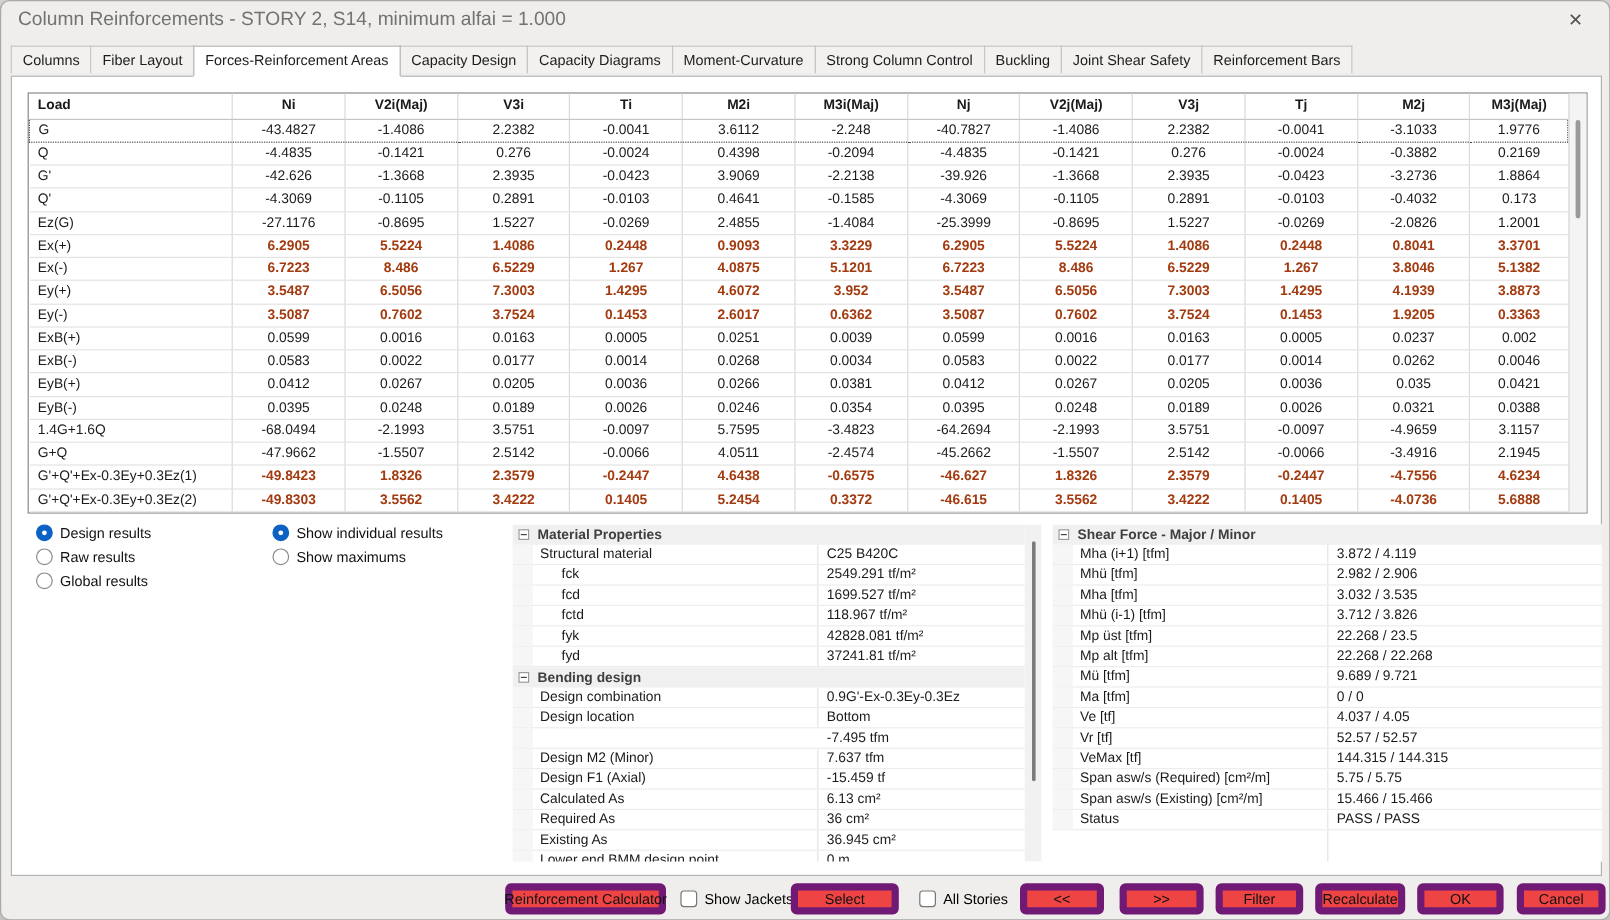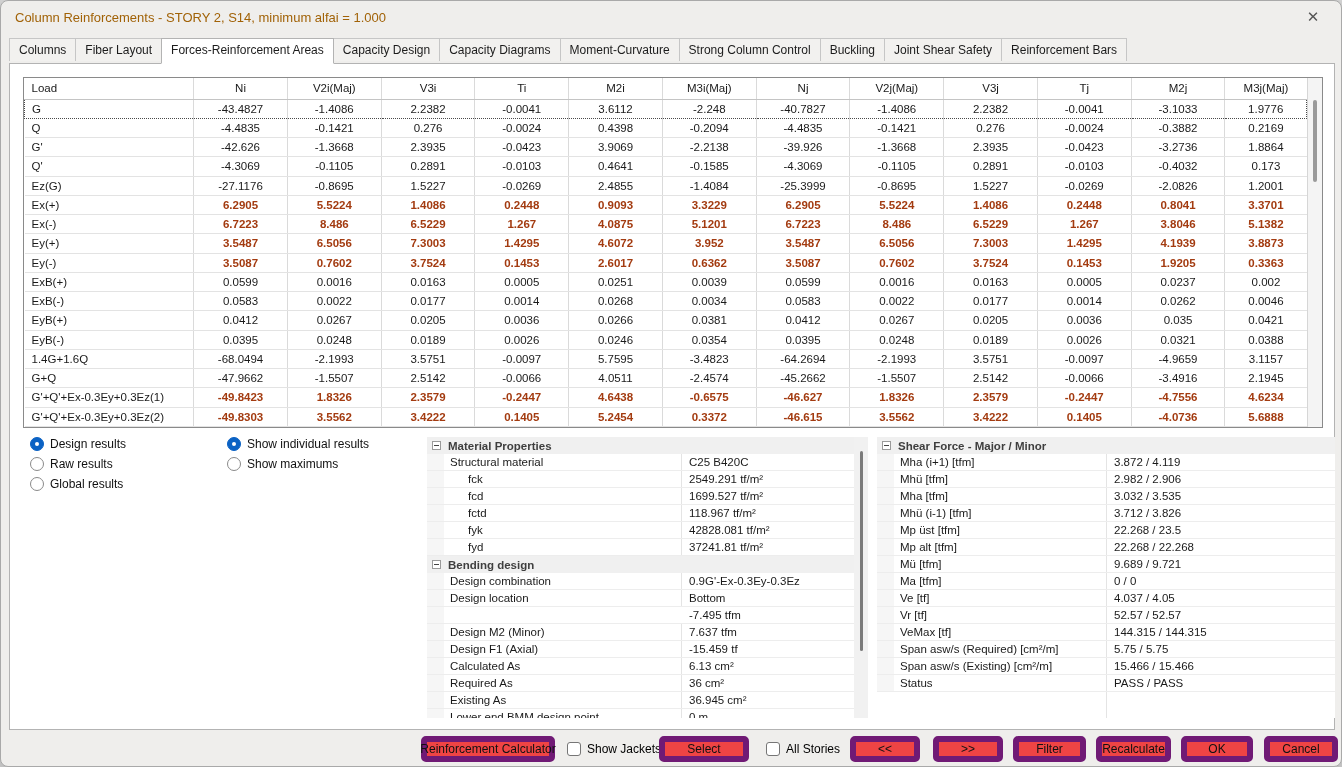--- a/index.html
+++ b/index.html
@@ -7,21 +7,21 @@
   body { font-family:"Liberation Sans", sans-serif; }
 
   .window {
     position:relative; width:1342px; height:767px;
     background:#efeeec; border:1px solid #a9a9a9; border-radius:8px;
     overflow:hidden; box-shadow:0 8px 24px rgba(0,0,0,.25);
   }
 
   
   .titlebar { height:32px; display:flex; align-items:center; padding:0 14px; }
-  .titlebar .title { font-size:13px; color:#a16207; }
+  .titlebar .title { font-size:16px; color:#737373; }
   .titlebar .close { margin-left:auto; font-size:15px; color:#555; width:28px; text-align:center; cursor:pointer; }
 
   
   .tabbar { position:absolute; left:8px; top:37px; right:8px; display:flex; align-items:flex-start; z-index:3; }
   .tab {
     font-size:12px; color:#1c1c1c; padding:4px 9px 4px 9px; height:23px;
     background:#f2f1ef; border:1px solid #c6c6c6; border-bottom:none;
     white-space:nowrap; cursor:pointer; display:flex; align-items:center;
   }
   .tab + .tab { margin-left:-1px; }
@@ -36,21 +36,21 @@
     background:#ffffff; border:1px solid #b3b3b3; z-index:2;
   }
 
   
   .tablewrap {
     position:absolute; left:13px; top:13px; width:1300px; height:351px;
     border:1px solid #8a8a8a; display:flex; background:#fff;
   }
   .tablewrap table { border-collapse:collapse; table-layout:fixed; flex:1; width:100%; font-size:11.5px; color:#1a1a1a; }
   .tablewrap th {
-    font-weight:normal; height:21px; text-align:center;
+    font-weight:bold; height:21px; text-align:center;
     border-right:1px solid #dadada; border-bottom:1px solid #c4c4c4; background:#fff; overflow:hidden; white-space:nowrap;
   }
   .tablewrap th.load { text-align:left; padding-left:7px; }
   .tablewrap td {
     height:19px; text-align:center; border-right:1px solid #dadada; border-bottom:1px solid #e3e3e3;
     overflow:hidden; white-space:nowrap; padding:0 3px;
   }
   .tablewrap td.load { text-align:left; padding-left:7px; }
   .tablewrap th:last-child, .tablewrap td:last-child { border-right:none; }
   tr.red td:not(.load) { color:#a33b10; font-weight:bold; }

